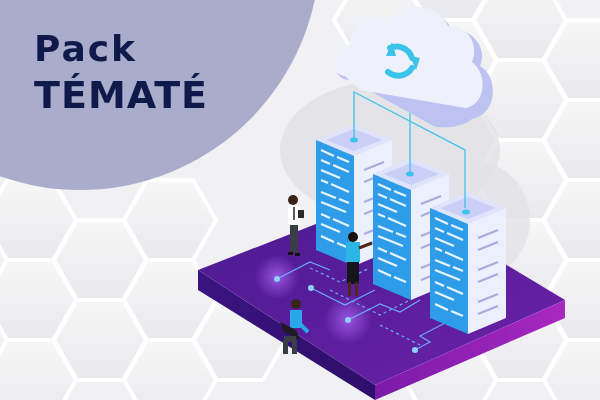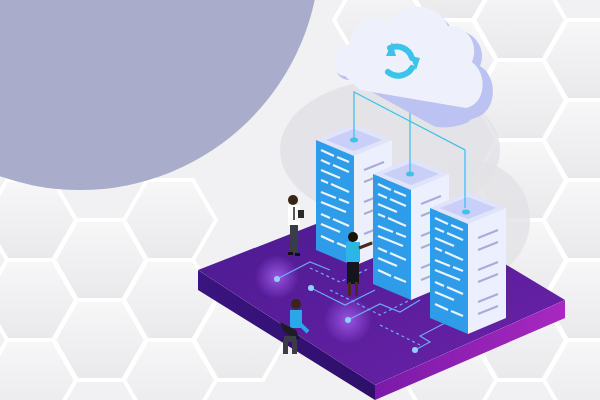--- a/index.html
+++ b/index.html
@@ -67,20 +67,24 @@
         <use href="#hx" x="520" y="340"></use>
         <use href="#hx" x="450" y="380"></use>
     </g>
 
     <ellipse cx="390" cy="150" rx="110" ry="70" fill="#dedee3" opacity="0.7"></ellipse>
     <ellipse cx="470" cy="220" rx="60" ry="60" fill="#e2e2e6" opacity="0.8"></ellipse>
   </svg>
 
   <div class="circle"></div>
 
+  <div class="title">
+    <span class="l1">Pack</span>
+    <span class="l2">TÉMATÉ</span>
+  </div>
 
   <svg class="illus" width="600" height="400" viewBox="0 0 600 400">
     <defs>
       <linearGradient id="platTop" x1="0" y1="0" x2="1" y2="1">
         <stop offset="0" stop-color="#4a1a90"></stop>
         <stop offset="1" stop-color="#6b22a8"></stop>
       </linearGradient>
       <linearGradient id="platLeft" x1="0" y1="0" x2="1" y2="0">
         <stop offset="0" stop-color="#3a1480"></stop>
         <stop offset="1" stop-color="#2e0f6a"></stop>

